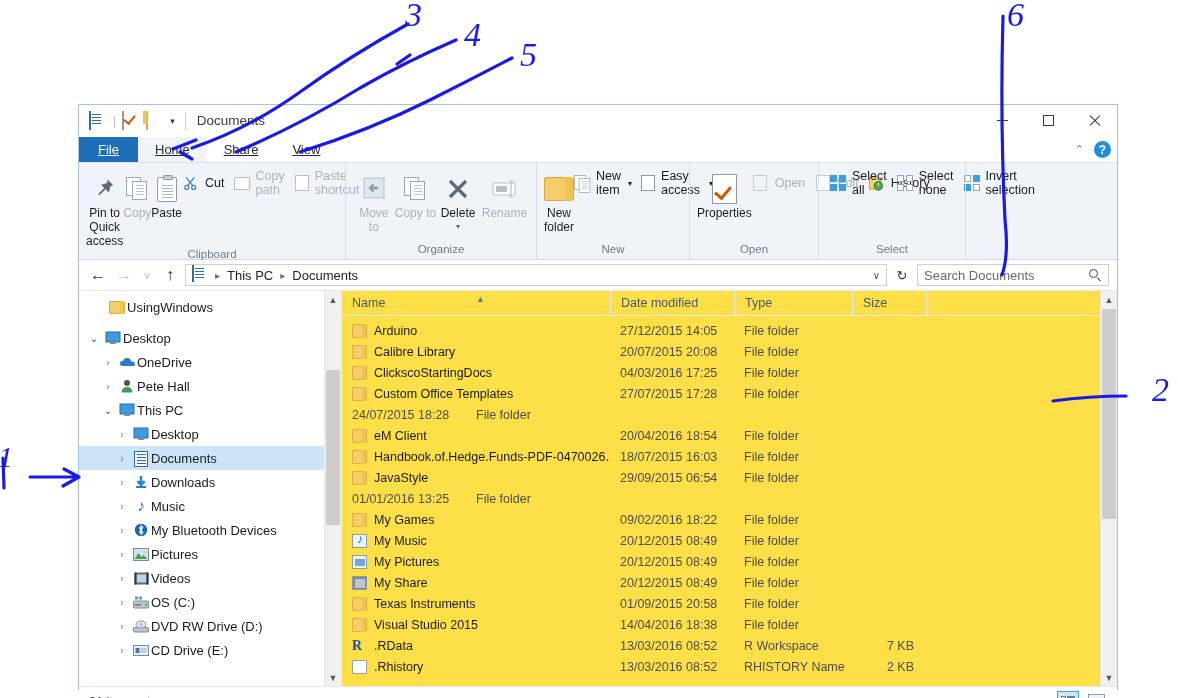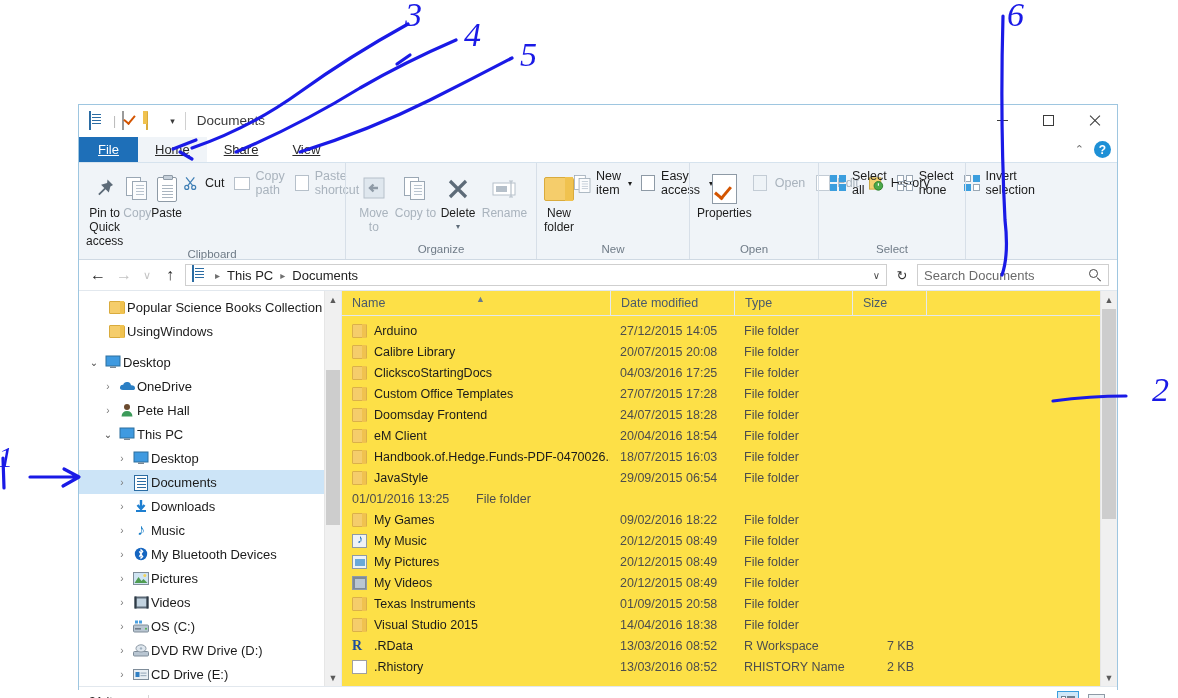--- a/index.html
+++ b/index.html
@@ -572,26 +572,20 @@
         <span class="search-ph">Search Documents</span>
         <span class="mag"></span>
       </div>
     </div>
 
     <div class="panes">
 
       <div class="navpane">
         <div class="tree">
 
-          <div class="trow" style="padding-left:28px">
-            <span class="ticon">
-                <span class="ic-folder-sm"></span>
-              </span>
-            <span class="tlabel">Popular Science Books Collection</span>
-          </div>
 
           <div class="trow" style="padding-left:28px">
             <span class="ticon">
                 <span class="ic-folder-sm"></span>
               </span>
             <span class="tlabel">UsingWindows</span>
           </div>
 
           <div class="trow" style="padding-left:6px;margin-top:7px">
             <span class="texp open">⌄</span>
@@ -802,24 +796,20 @@
           <div class="frow">
             <span class="fcell fname">
                 <span class="fi fi-folder"></span>
                 <span>Custom Office Templates</span>
               </span>
             <span class="fcell fdate">27/07/2015 17:28</span>
             <span class="fcell ftype">File folder</span>
             <span class="fcell fsize"></span>
           </div>
           <div class="frow">
-            <span class="fcell fname">
-                <span class="fi fi-folder"></span>
-                <span>Doomsday Frontend</span>
-              </span>
             <span class="fcell fdate">24/07/2015 18:28</span>
             <span class="fcell ftype">File folder</span>
             <span class="fcell fsize"></span>
           </div>
           <div class="frow">
             <span class="fcell fname">
                 <span class="fi fi-folder"></span>
                 <span>eM Client</span>
               </span>
             <span class="fcell fdate">20/04/2016 18:54</span>
@@ -872,21 +862,21 @@
                 <span class="fi fi-pics"></span>
                 <span>My Pictures</span>
               </span>
             <span class="fcell fdate">20/12/2015 08:49</span>
             <span class="fcell ftype">File folder</span>
             <span class="fcell fsize"></span>
           </div>
           <div class="frow">
             <span class="fcell fname">
                 <span class="fi fi-vids"></span>
-                <span>My Videos</span>
+                <span>My Share</span>
               </span>
             <span class="fcell fdate">20/12/2015 08:49</span>
             <span class="fcell ftype">File folder</span>
             <span class="fcell fsize"></span>
           </div>
           <div class="frow">
             <span class="fcell fname">
                 <span class="fi fi-folder"></span>
                 <span>Texas Instruments</span>
               </span>

